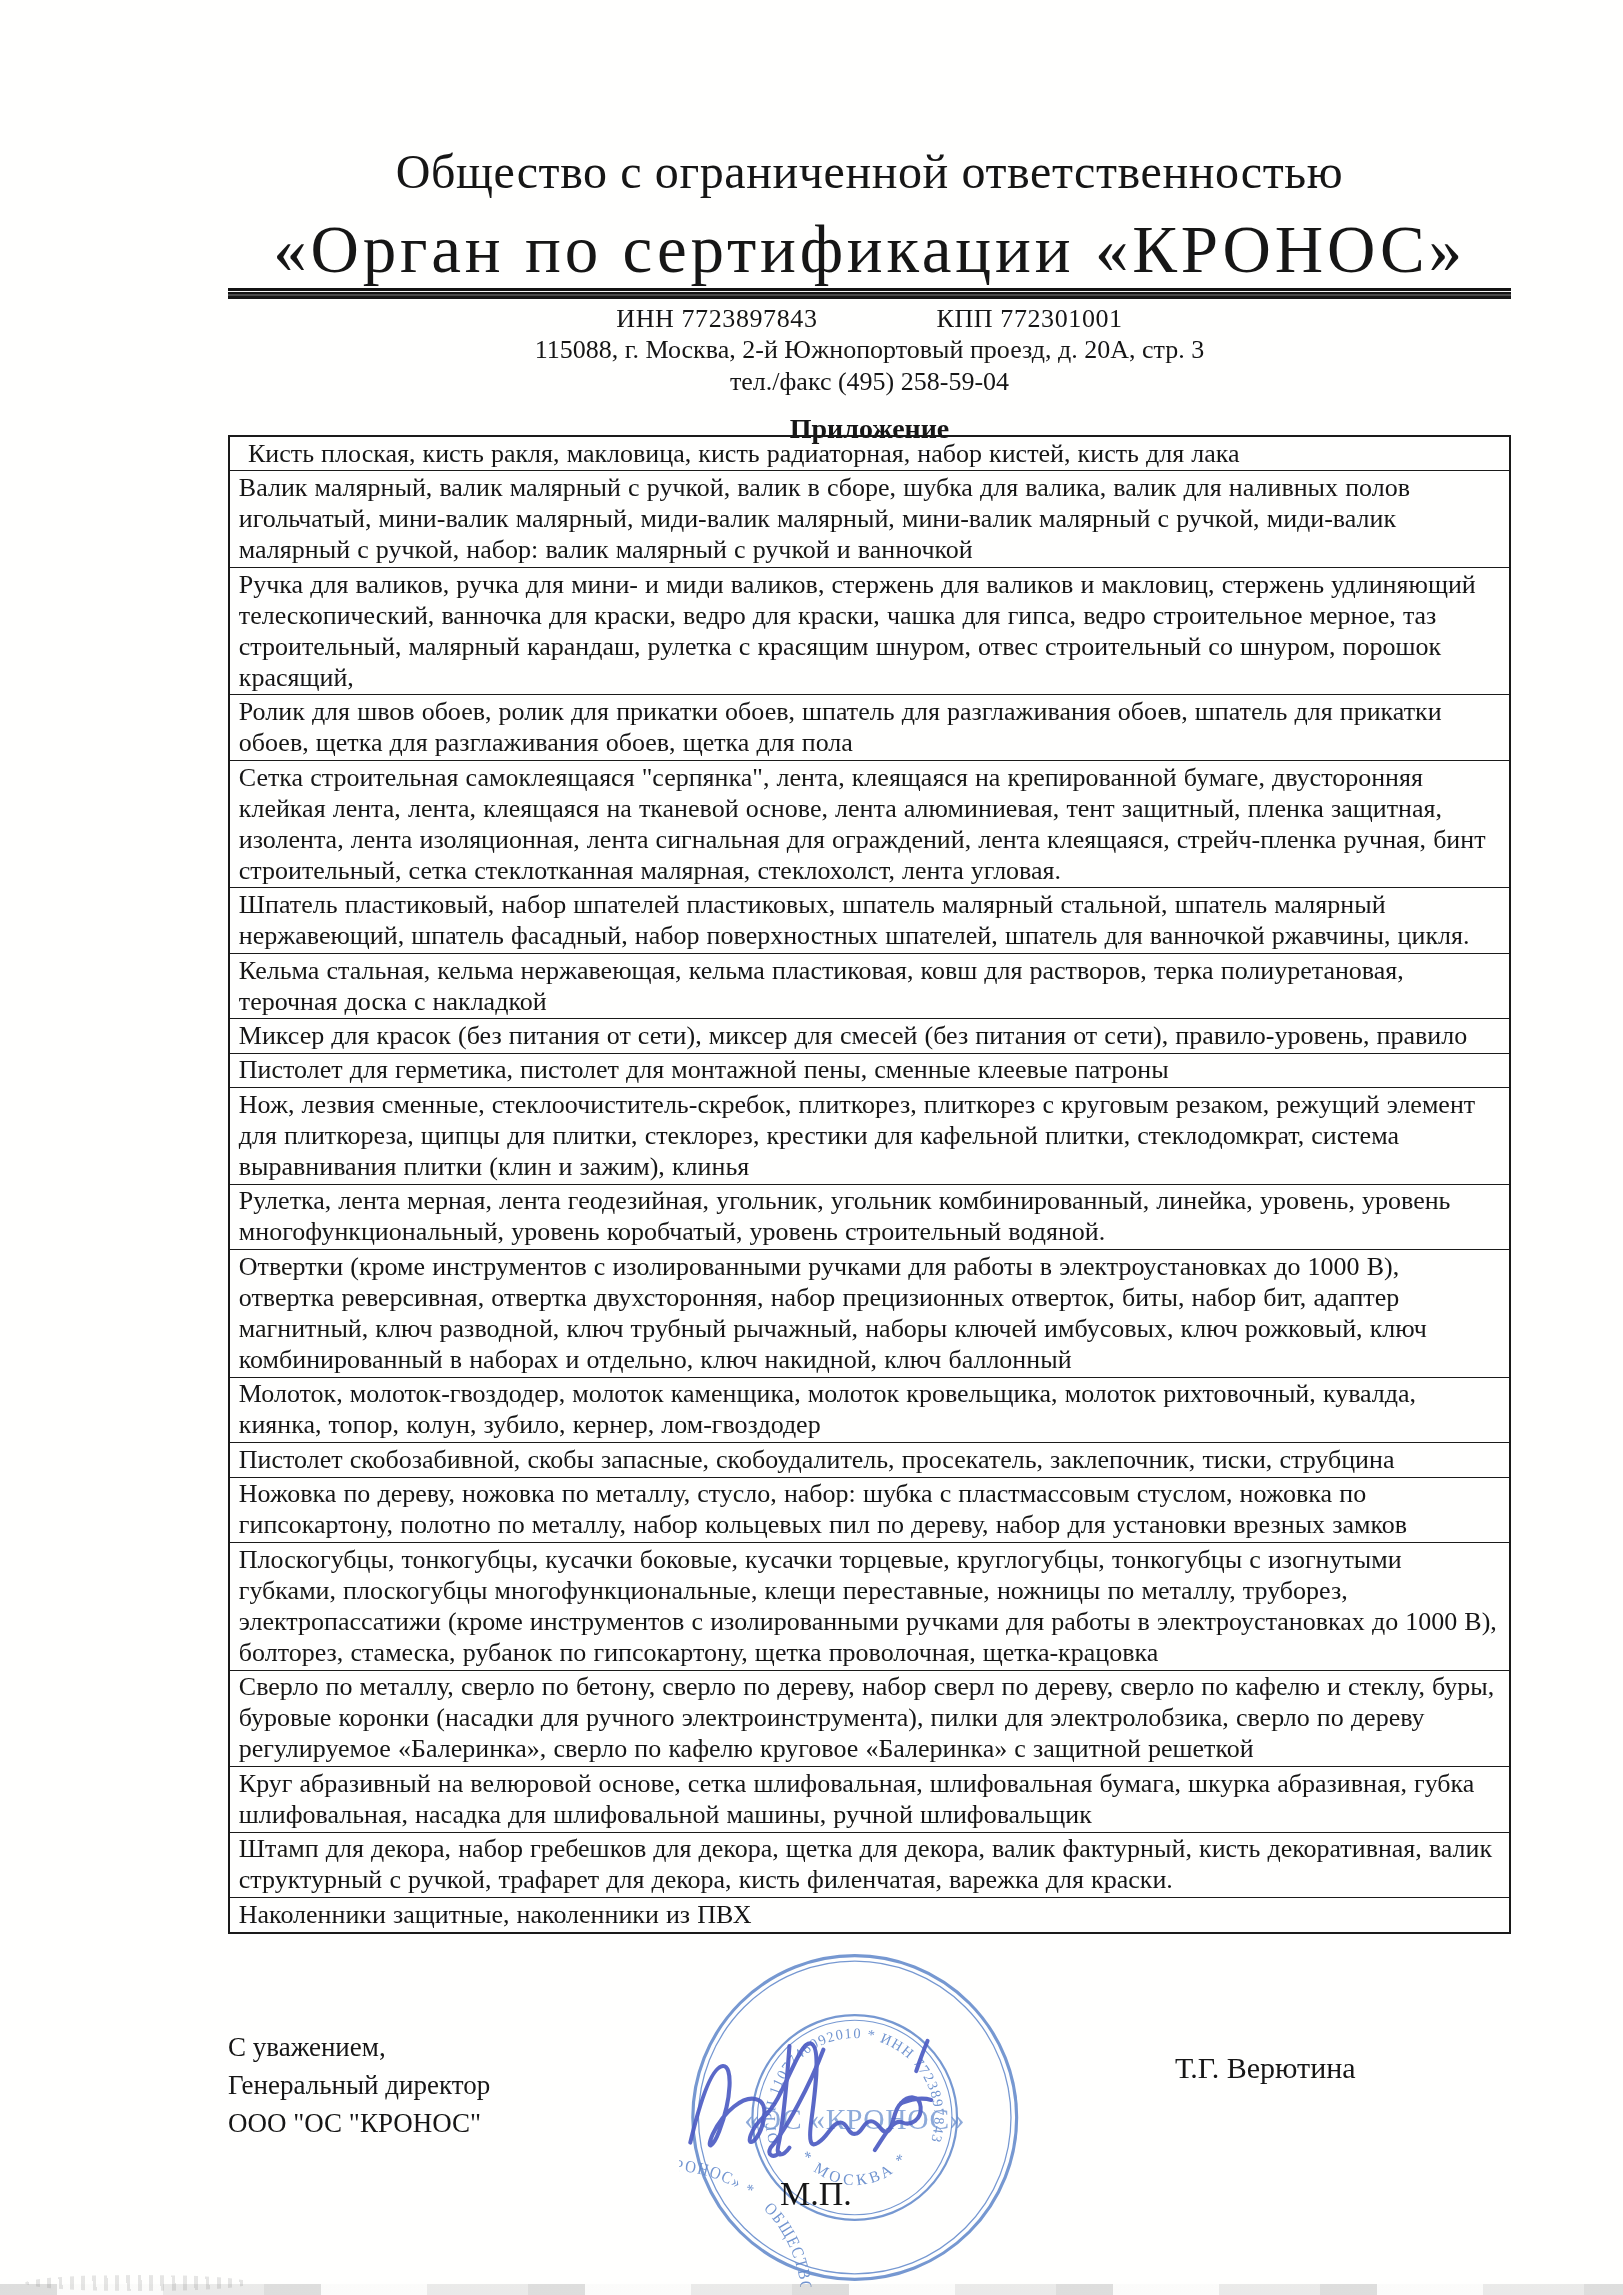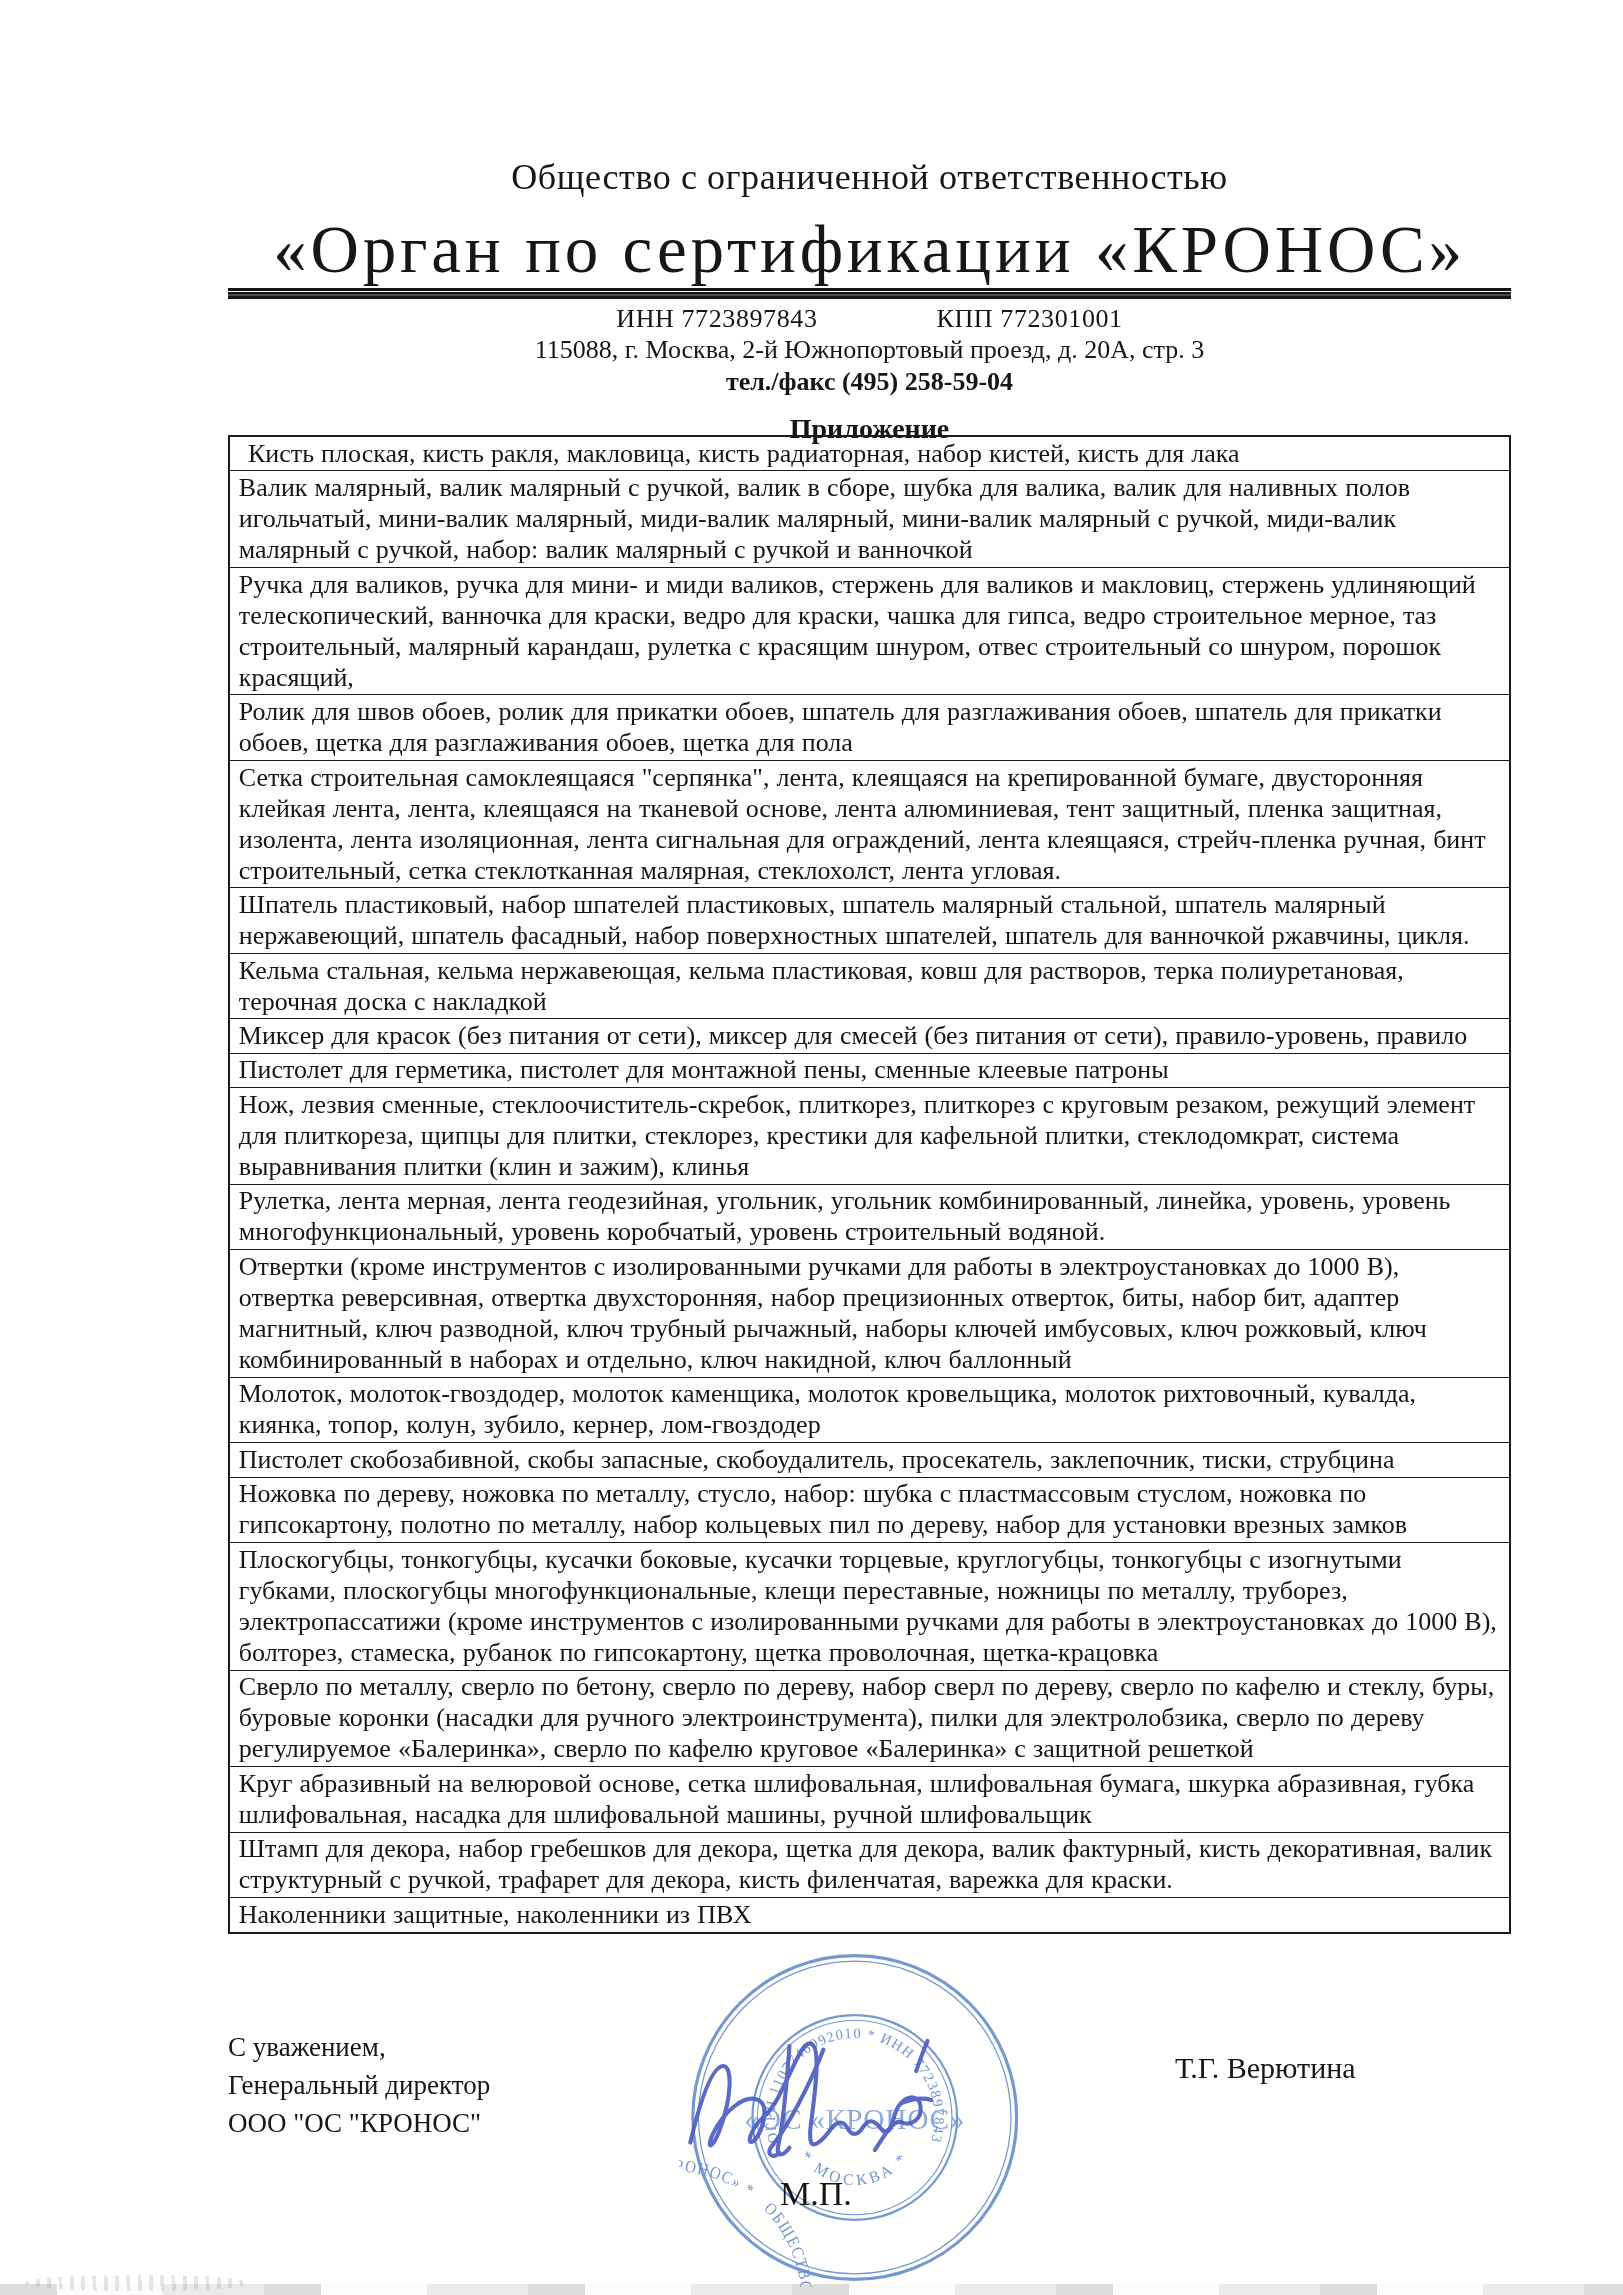--- a/index.html
+++ b/index.html
@@ -2,29 +2,29 @@
 <html style="font-size:10px"><head>
 <meta charset="utf-8">
 <style>
   html,body { margin:0; padding:0; background:#e8e8e8; }
   .page {
     position:relative; width:1623px; height:2295px; margin:0 auto;
     background:#fffffe; overflow:hidden;
     font-family:"Liberation Serif","DejaVu Serif",serif; color:#161616;
   }
   .hdr { position:absolute; left:228px; width:1283px; text-align:center; white-space:nowrap; }
-  .org-type  { top:156px; font-size:36px; letter-spacing:0.6px; }
+  .org-type  { top:144px; font-size:48px; letter-spacing:0.6px; }
   .org-name  { top:211px; font-size:67px; letter-spacing:3.8px; }
   .rule {
     position:absolute; left:228px; top:288px; width:1283px; height:10.7px;
     background:linear-gradient(180deg,#131313 0 2.5px,#f6f6f6 2.5px 3.8px,#131313 3.8px 6.3px,#4a4a4a 6.3px 7.5px,#161616 7.5px 10.7px);
   }
   .idrow { position:absolute; left:228px; top:304px; width:1283px; display:flex; justify-content:center; gap:119px; font-size:26px; letter-spacing:0.6px; }
   .addr  { top:335px; font-size:26px; }
-  .phone { top:367px; font-size:26px;font-weight:bold; }
+  .phone { top:367px; font-size:26px; }
   .appendix { top:413px; font-size:28px; font-weight:bold; }
   .ptable {
     position:absolute; left:228px; top:435px; width:1283px;
     border:2.5px solid #1a1a1a; box-sizing:border-box;
   }
   .t-row {
     border-top:1.9px solid #1a1a1a;
     padding:0.6px 8.8px 1.9px 8.8px;
     font-size:26px; line-height:31px; word-spacing:0.6px;
   }

